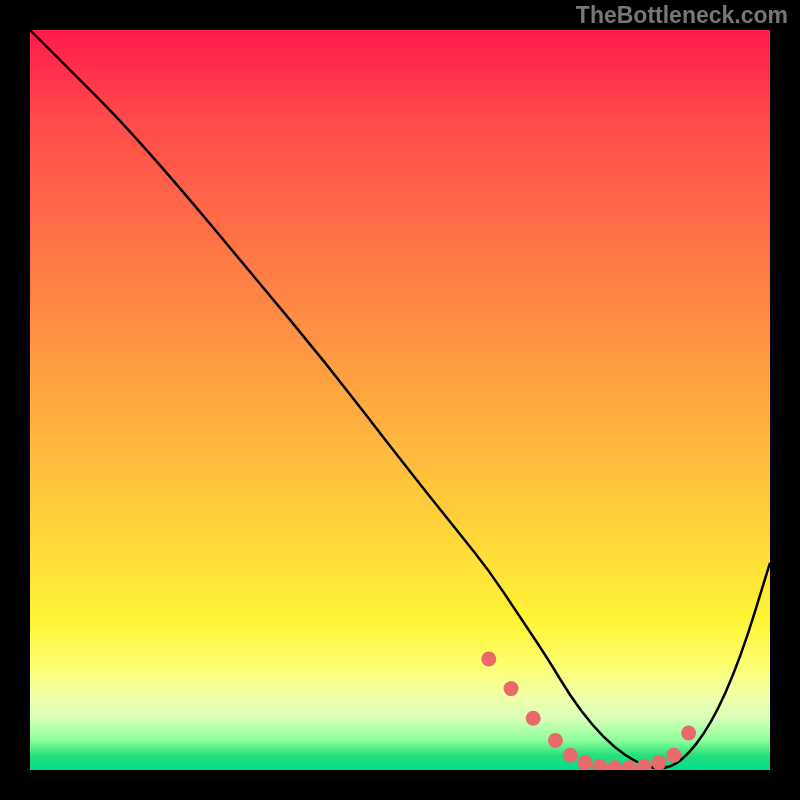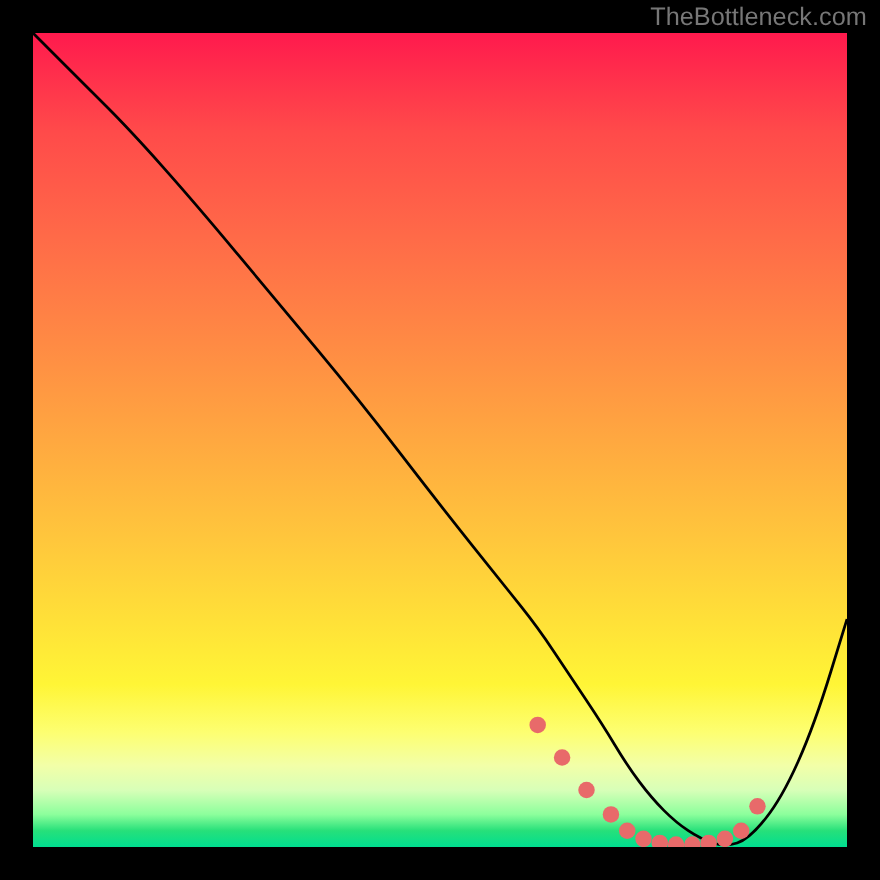--- a/index.html
+++ b/index.html
@@ -10,21 +10,21 @@
     background: #000000;
     overflow: hidden;
     font-family: Arial, Helvetica, sans-serif;
   }
   .watermark {
     position: absolute;
     top: 2px;
     right: 12px;
     color: #777777;
     font-size: 23px;
-    font-weight: normal;
+    font-weight: bold;
     z-index: 10;
   }
   .plot-bg {
     position: absolute;
     left: 30px;
     top: 30px;
     width: 740px;
     height: 740px;
     
     background: linear-gradient(

